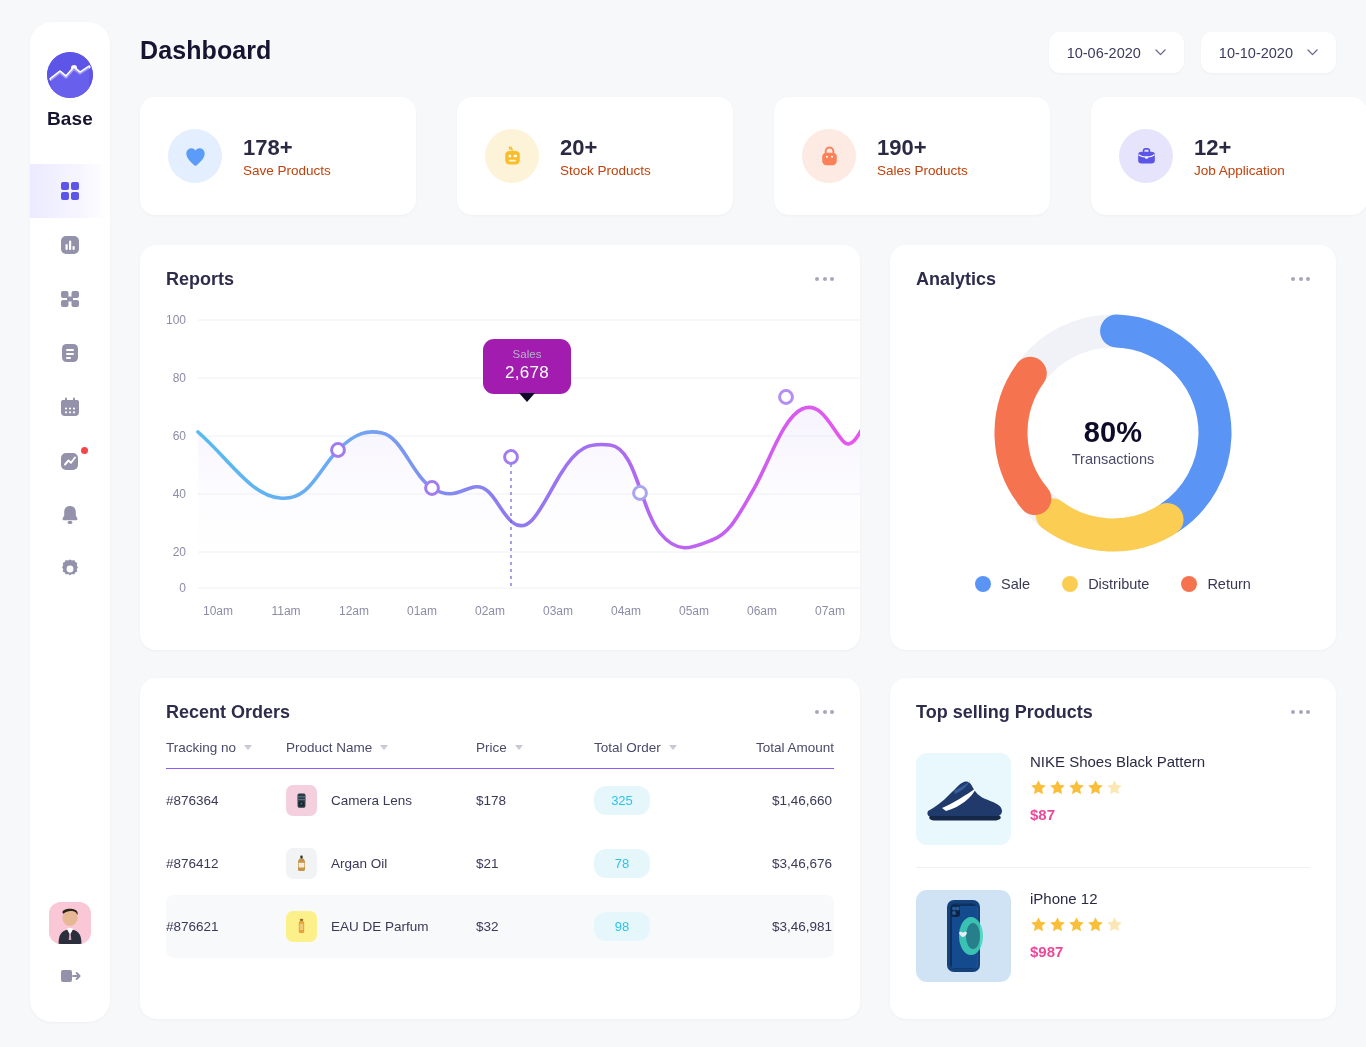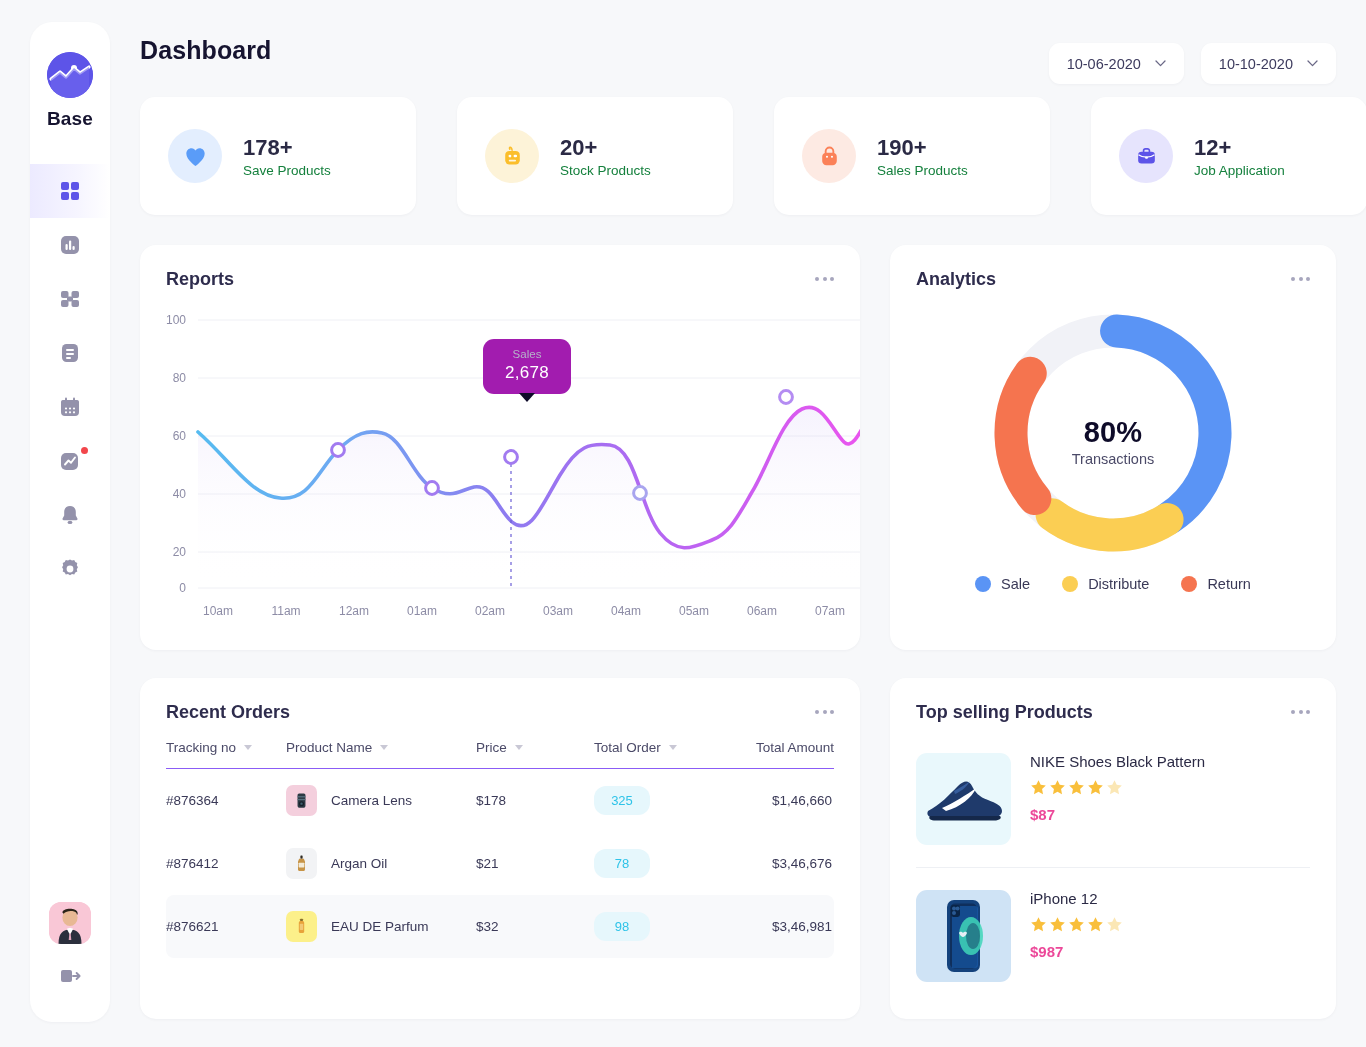--- a/index.html
+++ b/index.html
@@ -48,21 +48,21 @@
     width: 42px; height: 42px; border-radius: 12px;
     background: #f9c7d6; overflow: hidden; position: relative; cursor: pointer;
   }
   .logout { width: 24px; height: 24px; cursor: pointer; }
 
   
   .page-title {
     position: absolute; left: 140px; top: 36px;
     font-size: 25px; font-weight: 700; color: #161430; letter-spacing: .1px;
   }
-  .date-pickers { position: absolute; right: 30px; top: 43px; display: flex; gap: 17px; }
+  .date-pickers { position: absolute; right: 30px; top: 32px; display: flex; gap: 17px; }
   .date-pill {
     background: #ffffff; border-radius: 11px;
     height: 41px; padding: 0 18px;
     display: flex; align-items: center; gap: 14px;
     font-size: 14.5px; color: #3d3b5e; cursor: pointer;
     box-shadow: 0 1px 3px rgba(30,30,60,.04);
     min-width: 130px; justify-content: center;
   }
   .chev { width: 11px; height: 7px; flex: none; }
 
@@ -71,21 +71,21 @@
   .stat-card {
     width: 276px; height: 118px; background: #fff; border-radius: 15px;
     display: flex; align-items: center; padding-left: 28px; gap: 21px;
     box-shadow: 0 1px 3px rgba(30,30,60,.04);
   }
   .stat-ico {
     width: 54px; height: 54px; border-radius: 50%;
     display: flex; align-items: center; justify-content: center; flex: none;
   }
   .stat-val { font-size: 22px; font-weight: 700; color: #2b2a45; line-height: 1.25; }
-  .stat-lbl { font-size: 13.5px; color: #15803d; margin-top: 2px; }
+  .stat-lbl { font-size: 13.5px; color: #c2410c; margin-top: 2px; }
 
   
   .panel {
     position: absolute; background: #fff; border-radius: 16px;
     box-shadow: 0 1px 3px rgba(30,30,60,.04);
   }
   .panel-head {
     display: flex; align-items: flex-start; justify-content: space-between;
     padding: 24px 26px 0 26px;
   }

